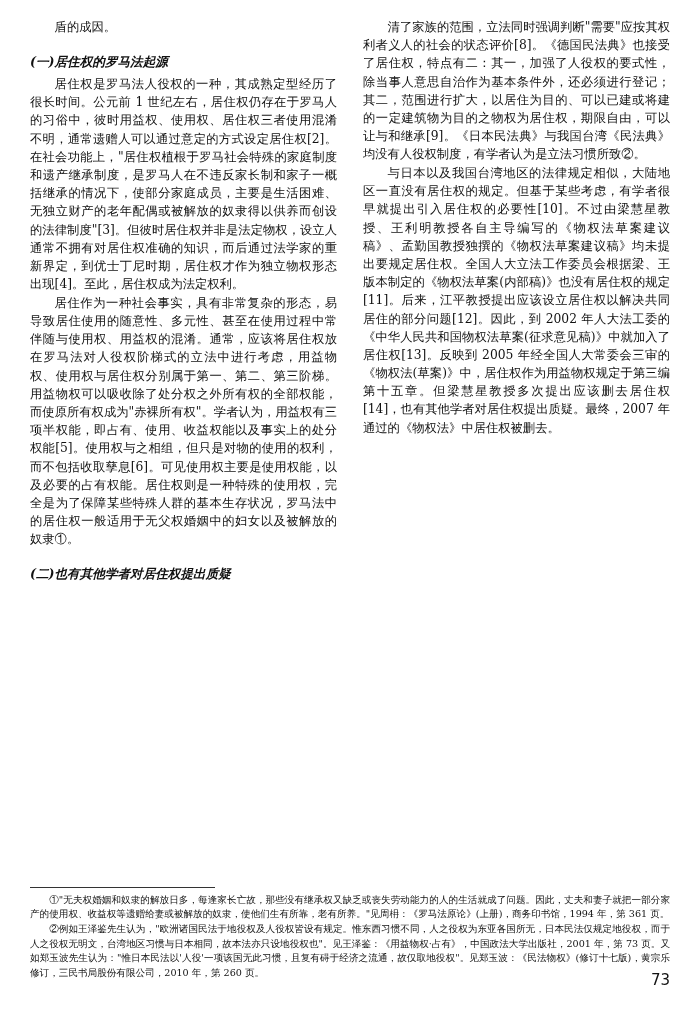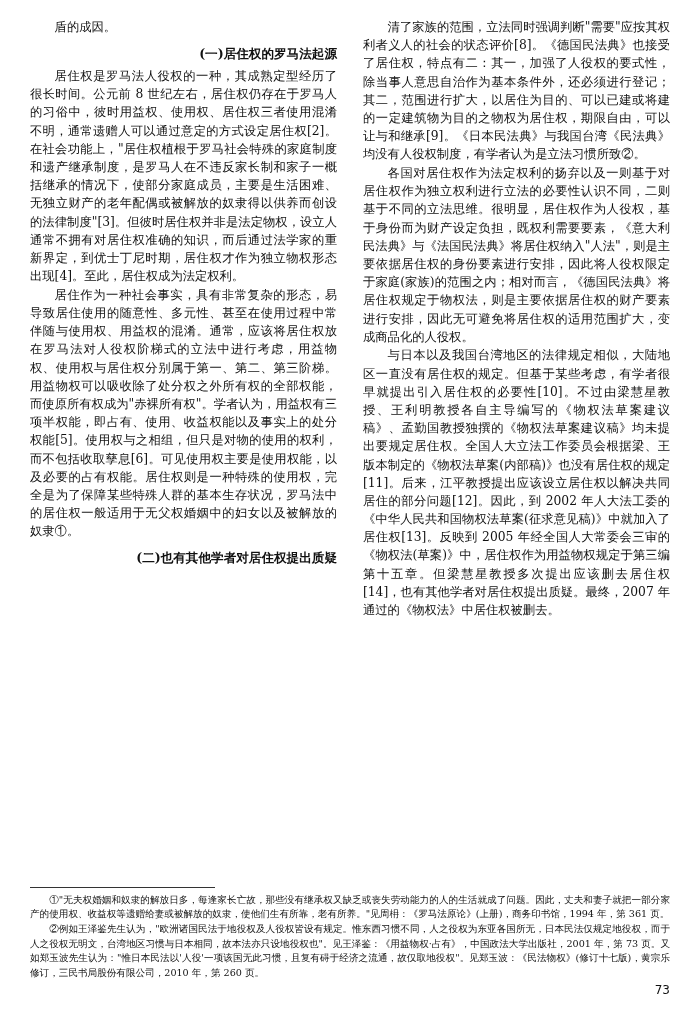--- a/index.html
+++ b/index.html
@@ -34,24 +34,25 @@
     text-align: justify;
     text-justify: inter-ideograph;
   }
   p {
     margin: 0 0 0.5px 0;
     text-indent: 2em;
   }
   h2.sec {
     font-size: 12.6px;
     font-weight: bold;
-    text-align: right;
-    margin: 9px 0 3px 0;
+    text-align: left;
+    margin: 17px 0 3px 0;
     text-indent: 0;
     line-height: 1.5;
+    font-style: italic;
   }
   .notes {
     position: absolute;
     left: 30px;
     right: 30px;
     bottom: 40px;
     font-size: 9.6px;
     line-height: 1.5;
     text-align: justify;
     color: #111;
@@ -62,43 +63,42 @@
     border-top: 1px solid #333;
     margin: 0 0 5px 0;
   }
   .note {
     text-indent: 2em;
     margin: 0 0 1px 0;
   }
   .pageno {
     position: absolute;
     right: 30px;
-    bottom: 24px;
-    font-size: 12px;
+    bottom: 32px;
+    font-size: 15px;
     font-family: "DejaVu Sans", "Liberation Sans", sans-serif;
   }
 </style>
 </head>
 <body>
 
 <div class="page">
 
   <div class="cols">
 
     <div class="col">
       <p>盾的成因。</p>
       <h2 class="sec">(一)居住权的罗马法起源</h2>
-      <p>居住权是罗马法人役权的一种，其成熟定型经历了很长时间。公元前 8 世纪左右，居住权仍存在于罗马人的习俗中，彼时用益权、使用权、居住权三者使用混淆不明，通常遗赠人可以通过意定的方式设定居住权[2]。在社会功能上，"居住权植根于罗马社会特殊的家庭制度和遗产继承制度，是罗马人在不违反家长制和家子一概括继承的情况下，使部分家庭成员，主要是生活困难、无独立财产的老年配偶或被解放的奴隶得以供养而创设的法律制度"[3]。但彼时居住权并非是法定物权，设立人通常不拥有对居住权准确的知识，而后通过法学家的重新界定，到优士丁尼时期，居住权才作为独立物权形态出现[4]。至此，居住权成为法定权利。</p>
+      <p>居住权是罗马法人役权的一种，其成熟定型经历了很长时间。公元前 1 世纪左右，居住权仍存在于罗马人的习俗中，彼时用益权、使用权、居住权三者使用混淆不明，通常遗赠人可以通过意定的方式设定居住权[2]。在社会功能上，"居住权植根于罗马社会特殊的家庭制度和遗产继承制度，是罗马人在不违反家长制和家子一概括继承的情况下，使部分家庭成员，主要是生活困难、无独立财产的老年配偶或被解放的奴隶得以供养而创设的法律制度"[3]。但彼时居住权并非是法定物权，设立人通常不拥有对居住权准确的知识，而后通过法学家的重新界定，到优士丁尼时期，居住权才作为独立物权形态出现[4]。至此，居住权成为法定权利。</p>
       <p>居住作为一种社会事实，具有非常复杂的形态，易导致居住使用的随意性、多元性、甚至在使用过程中常伴随与使用权、用益权的混淆。通常，应该将居住权放在罗马法对人役权阶梯式的立法中进行考虑，用益物权、使用权与居住权分别属于第一、第二、第三阶梯。用益物权可以吸收除了处分权之外所有权的全部权能，而使原所有权成为"赤裸所有权"。学者认为，用益权有三项半权能，即占有、使用、收益权能以及事实上的处分权能[5]。使用权与之相组，但只是对物的使用的权利，而不包括收取孳息[6]。可见使用权主要是使用权能，以及必要的占有权能。居住权则是一种特殊的使用权，完全是为了保障某些特殊人群的基本生存状况，罗马法中的居住权一般适用于无父权婚姻中的妇女以及被解放的奴隶①。</p>
       <h2 class="sec">(二)也有其他学者对居住权提出质疑</h2>
     </div>
 
     <div class="col">
       <p>清了家族的范围，立法同时强调判断"需要"应按其权利者义人的社会的状态评价[8]。《德国民法典》也接受了居住权，特点有二：其一，加强了人役权的要式性，除当事人意思自治作为基本条件外，还必须进行登记；其二，范围进行扩大，以居住为目的、可以已建或将建的一定建筑物为目的之物权为居住权，期限自由，可以让与和继承[9]。《日本民法典》与我国台湾《民法典》均没有人役权制度，有学者认为是立法习惯所致②。</p>
-      <p>各国对居住权作为法定权利的扬弃以及一则基于对居住权作为独立权利进行立法的必要性认识不同，二则基于不同的立法思维。很明显，居住权作为人役权，基于身份而为财产设定负担，既权利需要要素，《意大利民法典》与《法国民法典》将居住权纳入"人法"，则是主要依据居住权的身份要素进行安排，因此将人役权限定于家庭(家族)的范围之内；相对而言，《德国民法典》将居住权规定于物权法，则是主要依据居住权的财产要素进行安排，因此无可避免将居住权的适用范围扩大，变成商品化的人役权。</p>
       <p>与日本以及我国台湾地区的法律规定相似，大陆地区一直没有居住权的规定。但基于某些考虑，有学者很早就提出引入居住权的必要性[10]。不过由梁慧星教授、王利明教授各自主导编写的《物权法草案建议稿》、孟勤国教授独撰的《物权法草案建议稿》均未提出要规定居住权。全国人大立法工作委员会根据梁、王版本制定的《物权法草案(内部稿)》也没有居住权的规定[11]。后来，江平教授提出应该设立居住权以解决共同居住的部分问题[12]。因此，到 2002 年人大法工委的《中华人民共和国物权法草案(征求意见稿)》中就加入了居住权[13]。反映到 2005 年经全国人大常委会三审的《物权法(草案)》中，居住权作为用益物权规定于第三编第十五章。但梁慧星教授多次提出应该删去居住权[14]，也有其他学者对居住权提出质疑。最终，2007 年通过的《物权法》中居住权被删去。</p>
     </div>
 
   </div>
 
   <div class="notes">
     <div class="rule"></div>
     <p class="note">①"无夫权婚姻和奴隶的解放日多，每逢家长亡故，那些没有继承权又缺乏或丧失劳动能力的人的生活就成了问题。因此，丈夫和妻子就把一部分家产的使用权、收益权等遗赠给妻或被解放的奴隶，使他们生有所靠，老有所养。"见周枏：《罗马法原论》(上册)，商务印书馆，1994 年，第 361 页。</p>
     <p class="note">②例如王泽鉴先生认为，"欧洲诸国民法于地役权及人役权皆设有规定。惟东西习惯不同，人之役权为东亚各国所无，日本民法仅规定地役权，而于人之役权无明文，台湾地区习惯与日本相同，故本法亦只设地役权也"。见王泽鉴：《用益物权·占有》，中国政法大学出版社，2001 年，第 73 页。又如郑玉波先生认为："惟日本民法以'人役'一项该国无此习惯，且复有碍于经济之流通，故仅取地役权"。见郑玉波：《民法物权》(修订十七版)，黄宗乐修订，三民书局股份有限公司，2010 年，第 260 页。</p>
   </div>

